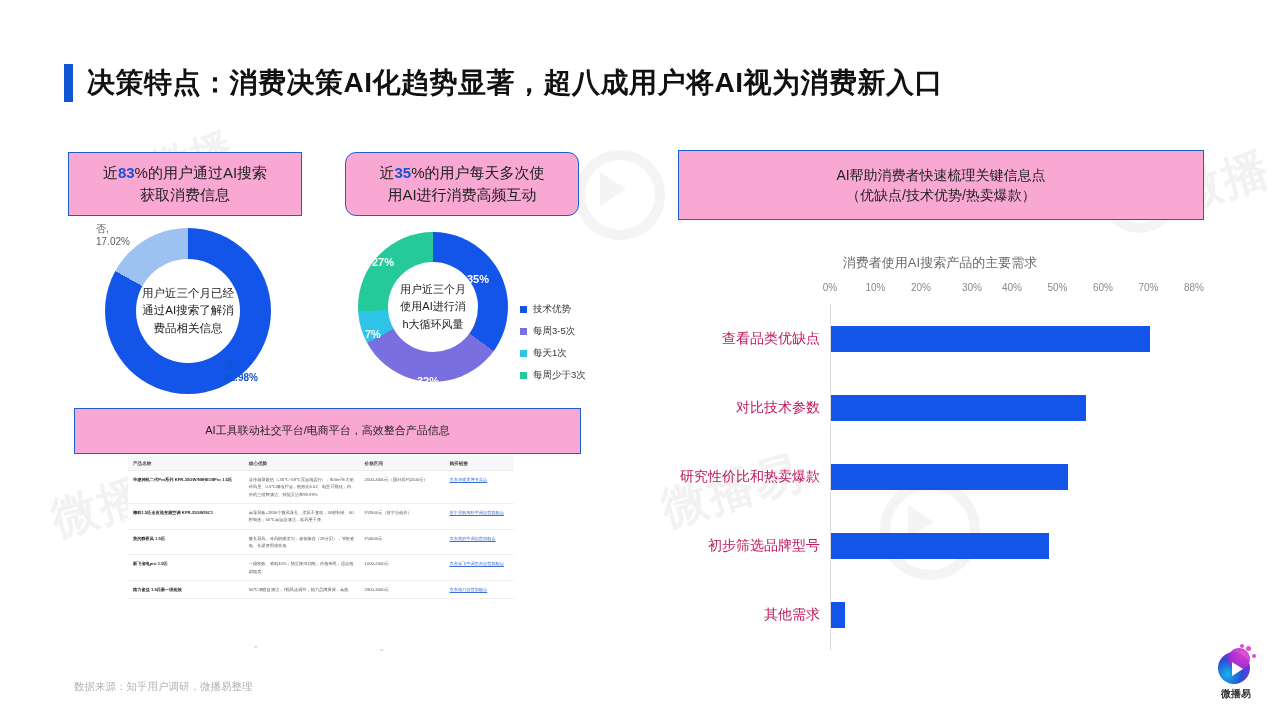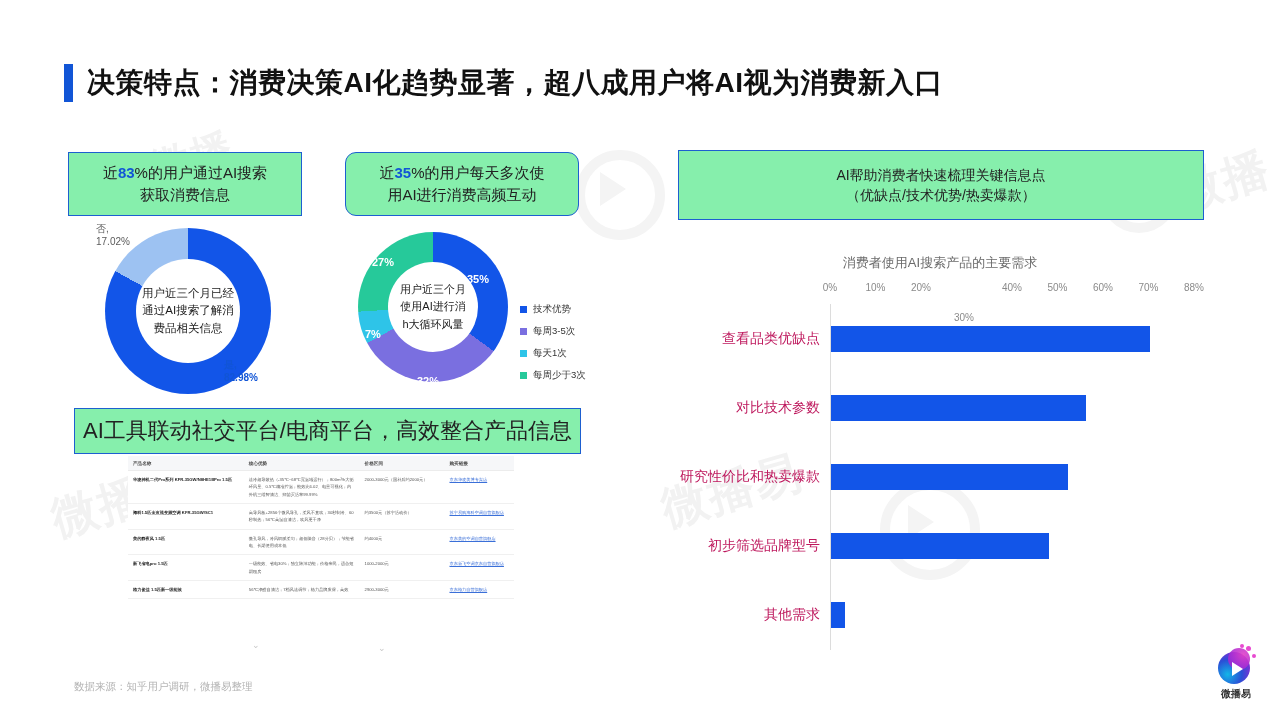--- a/index.html
+++ b/index.html
@@ -16,27 +16,27 @@
   .wm-ring{border-radius:50%;border:10px solid #f4f4f4;}
   .wm-play{position:absolute;width:0;height:0;border-left:26px solid #f4f4f4;
            border-top:17px solid transparent;border-bottom:17px solid transparent;}
 
   
   .title-wrap{position:absolute;left:64px;top:64px;display:flex;align-items:center;}
   .title-bar{width:9px;height:38px;background:#1155d6;margin-right:14px;}
   .title-text{font-size:28px;font-weight:bold;color:#111;white-space:nowrap;letter-spacing:.5px;}
 
   
-  .callout{position:absolute;border:1.5px solid #1d5fd0;background:#86efac;
+  .callout{position:absolute;border:1.5px solid #1d5fd0;background:#f9a8d4;
            display:flex;align-items:center;justify-content:center;text-align:center;
            color:#222;line-height:1.45;}
   .callout b{color:#1155d6;}
   #callout1{left:68px;top:152px;width:232px;height:62px;font-size:15px;}
   #callout2{left:345px;top:152px;width:232px;height:62px;font-size:15px;border-radius:11px;}
-  #callout3{left:74px;top:408px;width:505px;height:44px;font-size:22px;text-align:right;}
+  #callout3{left:74px;top:408px;width:505px;height:44px;font-size:11px;text-align:right;}
   #callout4{left:678px;top:150px;width:524px;height:68px;font-size:14px;}
 
   
   .donut{position:absolute;border-radius:50%;}
   .donut .hole{position:absolute;border-radius:50%;background:#fff;
                display:flex;align-items:center;justify-content:center;text-align:center;}
   #donut1{left:105px;top:228px;width:166px;height:166px;}
   #donut1 .hole{left:31px;top:31px;width:104px;height:104px;}
   #donut1 .hole span{font-size:11.5px;line-height:1.5;color:#1b1b1b;}
   #donut2{left:358px;top:232px;width:150px;height:150px;}
@@ -241,21 +241,21 @@
       <span>（优缺点/技术优势/热卖爆款）</span>
     </div>
   </div>
 
   <div class="chart-title">消费者使用AI搜索产品的主要需求</div>
   <div class="chart">
     <div class="xaxis" id="xaxis">
         <div class="xtick" style="left: 152px;">0%</div>
         <div class="xtick" style="left: 197.5px;">10%</div>
         <div class="xtick" style="left: 243px;">20%</div>
-        <div class="xtick" style="left: 286px; margin-top: 30px;">30%</div>
+        <div class="xtick" style="left: 294px;">30%</div>
         <div class="xtick" style="left: 334px;">40%</div>
         <div class="xtick" style="left: 379.5px;">50%</div>
         <div class="xtick" style="left: 425px;">60%</div>
         <div class="xtick" style="left: 470.5px;">70%</div>
         <div class="xtick" style="left: 516px;">88%</div>
       </div>
     <div class="plot" id="plot">
       <div class="axisline" style="left:152px;"></div>
     <div class="bar" style="left: 153px; top: 21.6px; width: 318.5px; height: 26px; background: rgb(18, 85, 232);"></div>
         <div class="cat" style="top: 34.6px; right: 382px;">查看品类优缺点</div>

